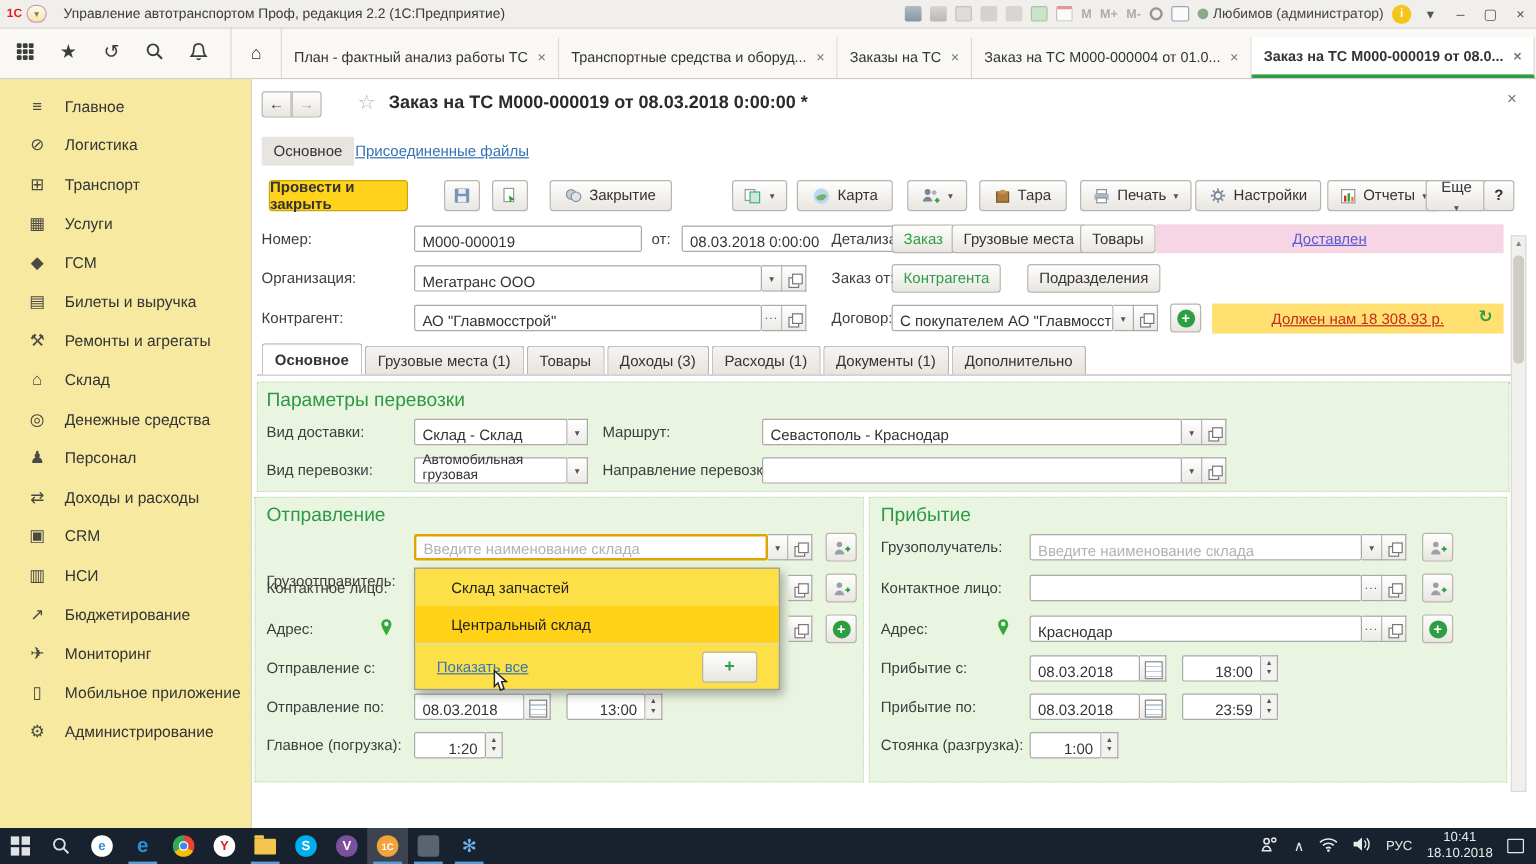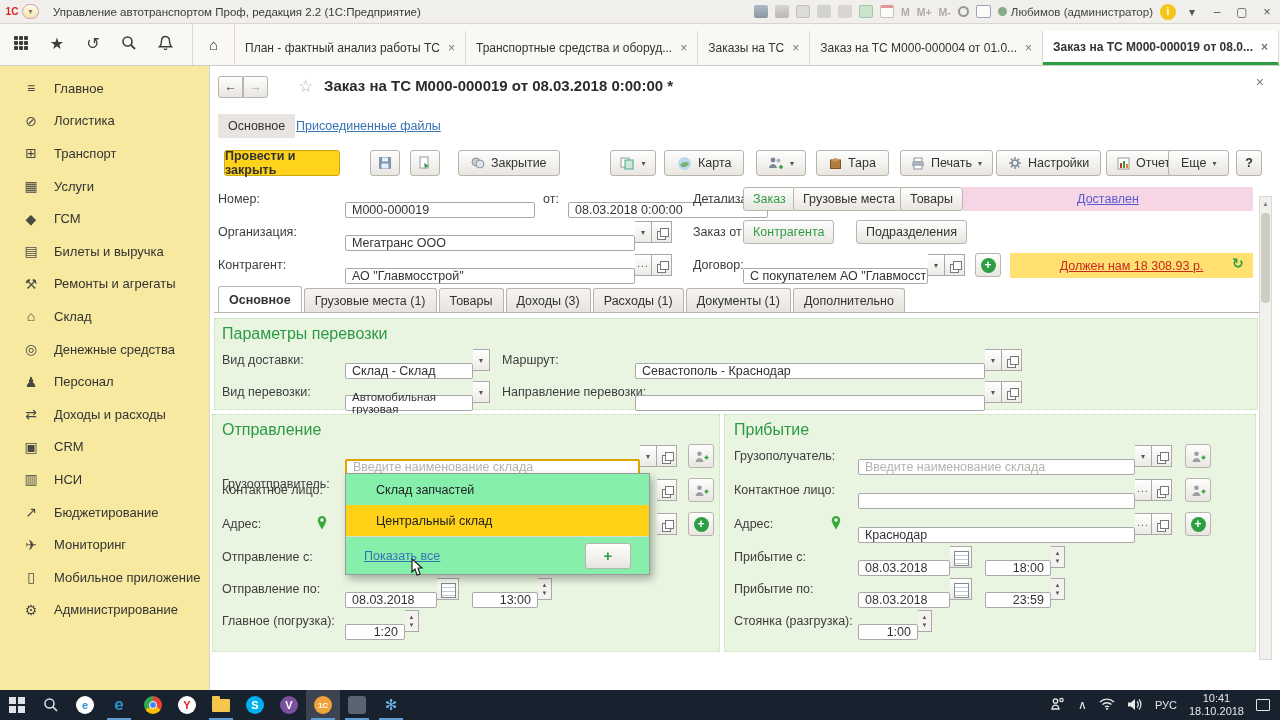--- a/index.html
+++ b/index.html
@@ -27,21 +27,21 @@
   .tab-overflow { margin-left:auto; padding:0 10px; color:#555; font-size:10px; }
   
   .wrap { display:flex; height:624px; }
   .sidebar { width:210px; background:#f7e9a0; border-right:1px solid #d8d5d0; padding-top:6px; }
   .side-item { height:32.6px; display:flex; align-items:center; gap:14px; padding-left:22px; color:#333; font-size:13px; }
   .side-ic { width:18px; text-align:center; color:#4a4a44; font-size:14px; }
   .main { flex:1; background:#fff; position:relative; font-size:12.5px; color:#333; }
   
   .btn { display:inline-flex; align-items:center; justify-content:center; gap:6px; background:linear-gradient(#fefefd,#e9e6e1); border:1px solid #b8b4ae; border-radius:3px; color:#333; font-size:12.5px; }
   .ibtn { height:26px; }
-  .inp { background:#fff; border:1px solid #a9a9a9; border-radius:2px; height:16px; display:flex; align-items:center; padding:0 6px; position:absolute; font-size:12.5px;margin-top:14px; }
+  .inp { background:#fff; border:1px solid #a9a9a9; border-radius:2px; height:22px; display:flex; align-items:flex-end; padding:0 6px; position:absolute; font-size:12.5px; }
   .inp .ph { color:#b5b2ae; }
   .lbl { position:absolute; height:22px; display:flex; align-items:center; color:#3d3d3d; }
   .dd { position:absolute; width:17px; height:22px; border:1px solid #a9a9a9; border-left:none; background:linear-gradient(#fff,#eceae6); text-align:center; font-size:8px; color:#555; line-height:22px; }
   .dots { font-size:10px; letter-spacing:1px; }
   .ic-open { position:absolute; width:20px; height:22px; border:1px solid #a9a9a9; border-left:none; background:linear-gradient(#fff,#eceae6); }
   .ic-open::before { content:""; position:absolute; left:5px; top:9px; width:7px; height:7px; border:1px solid #777; background:#fff; }
   .ic-open::after { content:""; position:absolute; left:8px; top:6px; width:7px; height:7px; border:1px solid #777; background:#fff; }
   .cal { position:absolute; width:22px; height:22px; border:1px solid #a9a9a9; border-left:none; background:linear-gradient(#fff,#eceae6); }
   .cal::before { content:""; position:absolute; left:4px; top:4px; width:13px; height:13px; border:1px solid #888; background:repeating-linear-gradient(#fff 0 3px,#bcd 3px 4px); }
   .spin { position:absolute; width:14px; height:22px; border:1px solid #a9a9a9; border-left:none; background:#f4f2ef; font-size:6px; color:#555; display:flex; flex-direction:column; align-items:center; justify-content:center; line-height:1.4; }
@@ -52,21 +52,21 @@
   .gpanel { position:absolute; background:#eaf5e1; border:1px dotted #c2dcb6; }
   .seg { display:inline-flex; align-items:center; justify-content:center; height:24px; background:linear-gradient(#fefefd,#e9e6e1); border:1px solid #b8b4ae; border-radius:3px; padding:0 9px; position:absolute; font-size:12.5px; }
   .seg.on { color:#2e9e45; }
   a.lnk { color:#3673b5; text-decoration:underline; }
   
   .ftabs { position:absolute; left:8px; top:222px; display:flex; }
   .ftab { height:24px; padding:0 10px; border:1px solid #b8b4ae; border-bottom:none; border-radius:3px 3px 0 0; background:linear-gradient(#f6f4f1,#e7e4df); display:flex; align-items:center; margin-right:2px; white-space:nowrap; }
   .ftab.active { background:#fff; font-weight:bold; height:26px; margin-top:-2px; }
   .ftab-line { position:absolute; left:4px; right:18px; top:246px; border-bottom:1px solid #b8b4ae; }
   
-  .popup { position:absolute; left:135px; top:407px; width:305px; background:#86efac; border:1px solid #9a9a9a; box-shadow:3px 4px 8px rgba(0,0,0,.3); z-index:5; }
+  .popup { position:absolute; left:135px; top:407px; width:305px; background:#fde047; border:1px solid #9a9a9a; box-shadow:3px 4px 8px rgba(0,0,0,.3); z-index:5; }
   .pop-item { height:31px; display:flex; align-items:center; padding-left:30px; font-size:12.5px; color:#222; }
   .pop-item.sel { background:#ffd117; }
   .pop-foot { height:38px; border-top:1px solid #ddd; display:flex; align-items:center; padding:0 18px; }
   .pop-plus { margin-left:auto; width:46px; height:26px; }
   .pop-plus b { color:#2e9e45; font-size:15px; }
   
   .sbar { position:absolute; right:8px; top:130px; width:13px; height:464px; background:#f2f0ed; border:1px solid #dddad4; }
   .sbar .arr { height:14px; text-align:center; font-size:7px; color:#888; line-height:14px; }
   .sbar .thumb { position:absolute; top:16px; left:1px; width:9px; height:90px; background:#cfccc6; border-radius:4px; }
   
@@ -333,21 +333,21 @@
     <span class="btn ibtn" style="position:absolute;left:896px;top:84px;padding:0 10px;">
         <svg width="13" height="13" viewBox="0 0 13 13">
           <rect x="1" y="1" width="11" height="11" fill="#fff" stroke="#999"></rect>
           <rect x="3" y="6" width="2" height="5" fill="#c0392b"></rect>
           <rect x="6" y="4" width="2" height="7" fill="#2e9e45"></rect>
           <rect x="9" y="7" width="2" height="4" fill="#e67e22"></rect>
         </svg>
         <span>Отчеты</span>
         <span style="font-size:8px;color:#555;">▾</span>
       </span>
-    <span class="btn ibtn" style="position:absolute;left:958px;top:84px;padding:8px 12px;">
+    <span class="btn ibtn" style="position:absolute;left:978px;top:84px;padding:8px 12px;flex-direction:column;">
         <span>Еще</span>
         <span style="font-size:8px;color:#555;">▾</span>
       </span>
     <span class="btn ibtn" style="position:absolute;left:1026px;top:84px;width:26px;font-weight:bold;">
         <span>?</span>
       </span>
 
     <span class="lbl" style="left:8px;top:122px;">Номер:</span>
     <span class="inp" style="left:135px;top:122px;width:190px;">
         <span>М000-000019</span>

